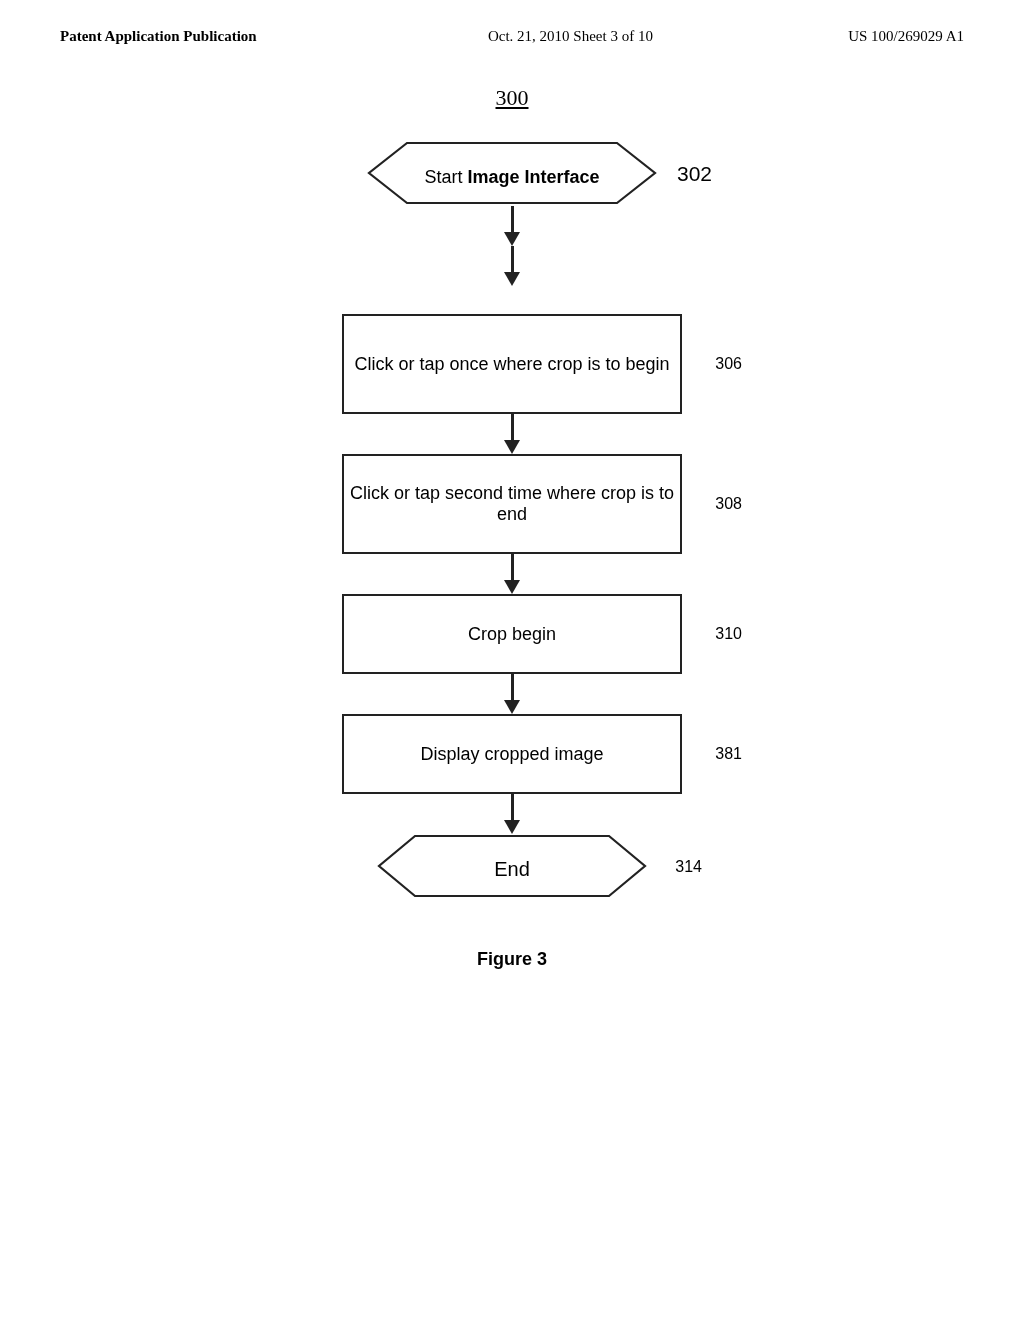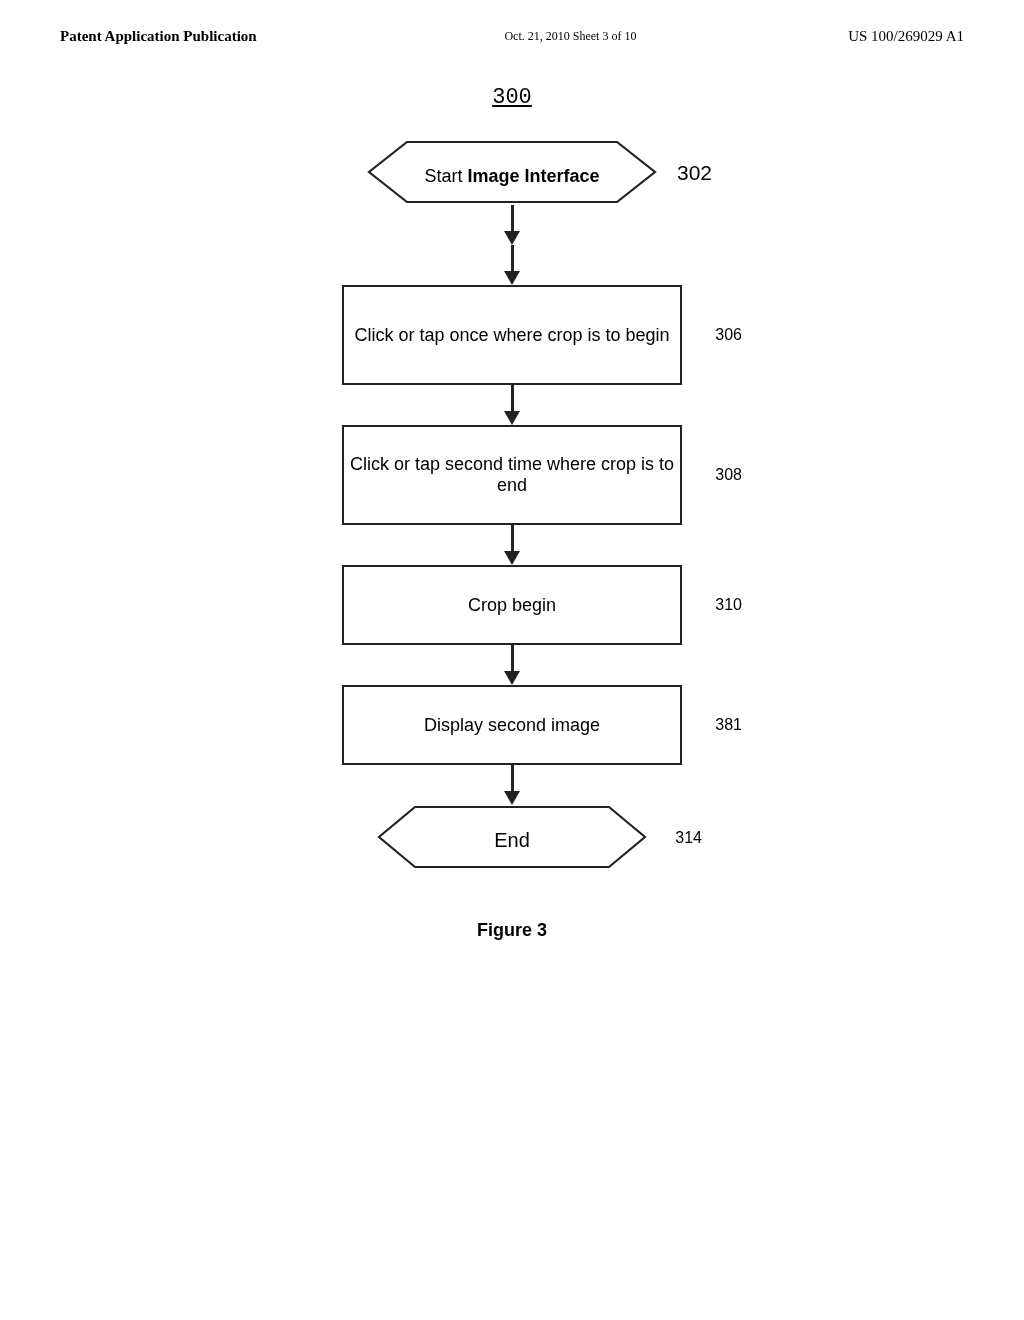--- a/index.html
+++ b/index.html
@@ -18,42 +18,42 @@
       justify-content: space-between;
       align-items: center;
       padding: 28px 60px 10px 60px;
       border-bottom: none;
     }
     .header-left {
       font-weight: bold;
       font-size: 15px;
     }
     .header-center {
-      font-size: 12px;
+      font-size: 15px;
       margin-left: 36px;
     }
     .header-right {
       font-size: 15px;
     }
 
     
     .diagram-container {
       display: flex;
       flex-direction: column;
       align-items: center;
       padding-top: 30px;
       position: relative;
     }
 
     
     .diagram-number {
       font-size: 22px;
       text-decoration: underline;
       margin-bottom: 30px;
-      font-family: Liberation Mono, monospace;
+      font-family: Liberation Serif, serif;
     }
 
     
     .flowchart {
       display: flex;
       flex-direction: column;
       align-items: center;
       position: relative;
       width: 600px;
     }
@@ -149,21 +149,21 @@
       <div class="arrow-line"></div>
       <div class="arrow-head"></div>
     </div>
 
 
     <div class="arrow-down">
       <div class="arrow-line"></div>
       <div class="arrow-head"></div>
     </div>
 
-    <div style="position:relative;">
+    <div style="position:relative;margin-top:28px;">
       <div class="shape-process tall">
         <span>Click or tap once where crop is to begin</span>
       </div>
       <span class="label-right">306</span>
     </div>
 
     <div class="arrow-down">
       <div class="arrow-line"></div>
       <div class="arrow-head"></div>
     </div>
@@ -187,21 +187,21 @@
       <span class="label-right">310</span>
     </div>
 
     <div class="arrow-down">
       <div class="arrow-line"></div>
       <div class="arrow-head"></div>
     </div>
 
     <div style="position:relative;">
       <div class="shape-process">
-        <span>Display second image</span>
+        <span>Display cropped image</span>
       </div>
       <span class="label-right">381</span>
     </div>
 
     <div class="arrow-down">
       <div class="arrow-line"></div>
       <div class="arrow-head"></div>
     </div>
 
     <div style="position:relative; display:flex; align-items:flex-end; justify-content:center;">

